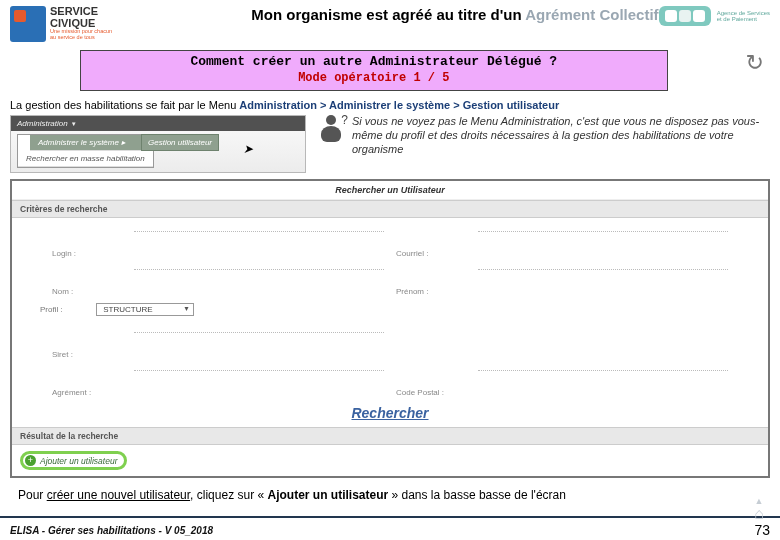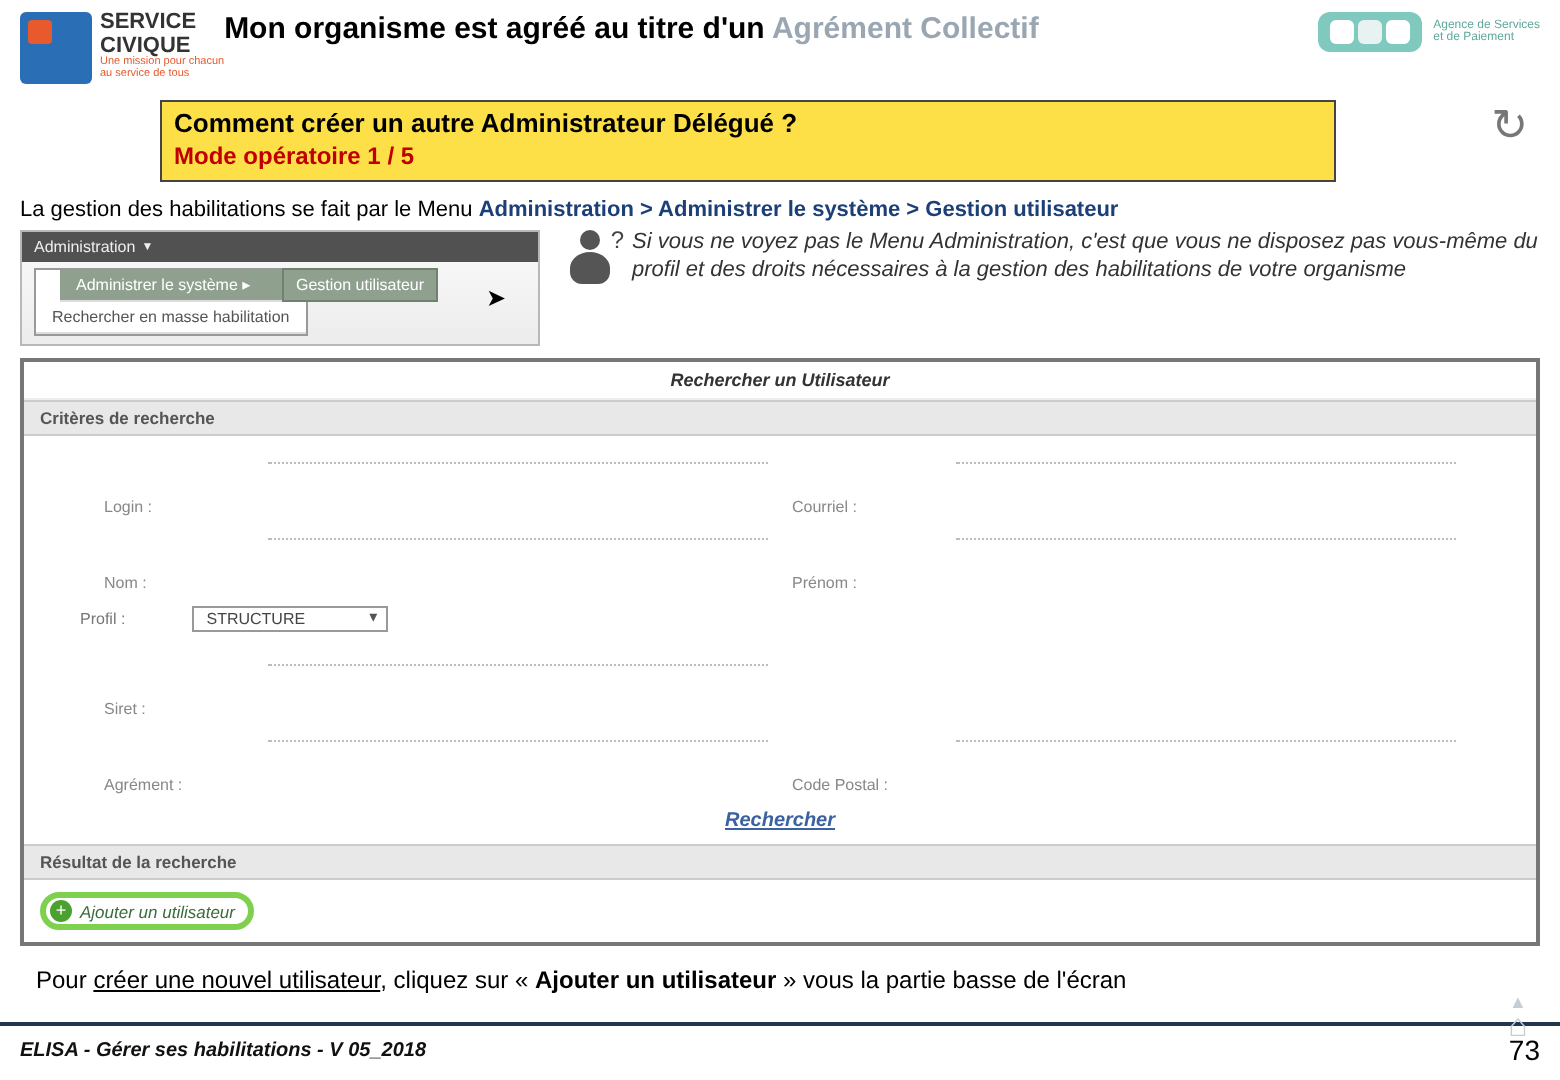--- a/index.html
+++ b/index.html
@@ -6,43 +6,43 @@
   body { width: 780px; height: 540px; font-family: Arial, Helvetica, sans-serif; font-size: 11px; color: #000; background: #fff; position: relative; }
   
   
   .header { display: flex; align-items: flex-start; padding: 6px 10px 0 10px; }
   .logo-sc { display: flex; align-items: flex-start; gap: 4px; }
   .logo-sc-icon { width: 36px; height: 36px; background: #2a6fb5; border-radius: 3px; position: relative; }
   .logo-sc-icon::before { content: ""; position: absolute; left: 4px; top: 4px; width: 12px; height: 12px; background: #e65a2d; border-radius: 2px; }
   .logo-sc-text { font-size: 9px; line-height: 1.05; font-weight: bold; color: #333; }
   .logo-sc-text .big { font-size: 11px; }
   .logo-sc-sub { font-size: 5.5px; color: #e65a2d; line-height: 1; }
-  .title-block { flex: 1; text-align: left; }
+  .title-block { flex: 1; text-align: right; }
   .title-main { font-size: 15px; font-weight: bold; color: #000; }
   .title-main .grey { color: #9aa7b2; }
   .title-sub { font-size: 12px; font-weight: bold; margin-top: 2px; }
   .title-sub .uline { text-decoration: underline; }
   .logo-asp { display: flex; align-items: center; gap: 6px; }
   .asp-badge { background: #7fc9bf; border-radius: 6px; padding: 4px 6px; display: flex; gap: 2px; }
   .asp-dot { width: 12px; height: 12px; background: #fff; border-radius: 3px; }
   .asp-text { font-size: 6px; color: #5fa89c; line-height: 1.05; }
   
   
   .qband { margin: 8px 10px 0 10px; display: flex; align-items: flex-start; gap: 8px; }
-  .qbox { flex: 1; margin: 0 70px 0 70px; border: 1px solid #444; background: #fde047; text-align: left; padding: 3px 6px 5px; }
+  .qbox { flex: 1; margin: 0 70px 0 70px; border: 1px solid #444; background: #f0abfc; text-align: center; padding: 3px 6px 5px; font-family: Liberation Mono, monospace; }
   .qbox-title { font-size: 13px; font-weight: bold; }
   .qbox-mode { font-size: 12px; font-weight: bold; color: #c00000; margin-top: 2px; }
   .reload { font-size: 22px; color: #777; margin-right: 6px; }
   
   .body-text { margin: 8px 10px 4px 10px; font-size: 11px; }
   .body-text .nav-blue { color: #1c3f77; font-weight: bold; }
   
   
   .row1 { display: flex; align-items: flex-start; gap: 12px; margin: 4px 10px 6px 10px; }
-  .menu-shot { width: 260px; height: 58px; border: 1px solid #b8b8b8; background: linear-gradient(#fbfbfb,#ececec); position: relative; font-size: 8px; }
+  .menu-shot { width: 296px; height: 58px; border: 1px solid #b8b8b8; background: linear-gradient(#fbfbfb,#ececec); position: relative; font-size: 8px; font-style: italic; }
   .menu-bar { background: #515151; color: #eee; padding: 3px 6px; font-size: 8px; display:flex; gap:3px; align-items:center;}
   .menu-sub { position: absolute; top: 18px; left: 6px; background: #fff; border: 1px solid #999; font-size: 8px; }
   .menu-sub div { padding: 3px 8px; border-bottom: 1px solid #ddd; color:#555; }
   .menu-sub .hover { background: #8fa08f; color: #fff; margin-left: 12px; }
   .menu-popup { position: absolute; top: 18px; left: 130px; background: #8fa08f; color:#fff; padding: 3px 6px; font-size: 8px; border:1px solid #6e826e;}
   .cursor { position:absolute; top:26px; left:232px; font-size:12px; color:#000;}
   
   .tip { flex: 1; display: flex; gap: 8px; }
   .tip-icon { width: 26px; height: 34px; position: relative; flex-shrink:0;}
   .tip-icon .head { width: 10px; height: 10px; background: #555; border-radius: 50%; margin: 0 auto; }
@@ -54,21 +54,21 @@
   .form-shot { margin: 0 10px; border: 2px solid #777; background: #fff; font-size: 8px; color:#777; }
   .form-title { text-align: center; font-style: italic; font-weight: bold; color: #333; padding: 4px 0; font-size:9px; border-bottom:1px solid #eee;}
   .form-sec { background: #e8e8e8; color:#555; font-weight:bold; padding: 3px 8px; border-top:1px solid #ccc; border-bottom:1px solid #ccc; font-size:8.5px;}
   .form-grid { display: grid; grid-template-columns: 70px 1fr 70px 1fr; gap: 2px 12px; padding: 4px 40px; }
   .form-grid .lab { color:#888; font-size:8px;margin-top:27px; }
   .form-grid .dots { border-bottom: 1px dotted #bbb; height: 10px; }
   .select-row { padding: 3px 28px; }
   .fake-select { display:inline-block; border:1px solid #999; background:#fff; padding: 1px 40px 1px 6px; font-size:8px; color:#444; position:relative;}
   .fake-select::after { content:"▾"; position:absolute; right:4px; top:0; color:#555;}
   .search-btn { text-align:center; padding:4px 0 6px; }
-  .search-btn span { color:#3a62a0; font-style:italic; font-weight:bold; font-size:10px; text-decoration:underline;}
+  .search-btn span { color:#3a62a0; font-style:italic; font-weight:bold; font-size:14px; text-decoration:underline;}
   .result-head { background:#eee; font-size:8px; color:#888; display:grid; grid-template-columns: 50px 90px 90px 140px 70px 60px 70px 70px 1fr; padding:3px 8px; gap:4px; border-top:1px solid #ccc;}
   .result-row { padding: 6px 8px; }
   .add-user { display:inline-flex; align-items:center; gap:4px; color:#3a6b3a; font-size:8.5px; font-style:italic; border:3px solid #7fd04f; border-radius:10px; padding:1px 6px 1px 2px;}
   .add-user .plus { width:11px;height:11px;border-radius:50%;background:#4aa12f;color:#fff;display:inline-flex;align-items:center;justify-content:center;font-style:normal;font-size:9px;line-height:1;}
   
   .instr { margin: 10px 18px 0 18px; font-size: 12px; }
   .instr .uline { text-decoration: underline; }
   
   .divider { border-top: 2px solid #22364f; margin: 14px 0 0 0; }
   .footer { display:flex; justify-content:space-between; align-items:center; padding: 4px 10px 0; }
@@ -169,21 +169,21 @@
   <div class="form-sec">Résultat de la recherche</div>
   <div class="result-row">
     <span class="add-user">
         <span class="plus">+</span>
         <span>Ajouter un utilisateur</span>
       </span>
   </div>
 </div>
 
 <div class="instr">
-  <span>Pour </span><span class="uline">créer une nouvel utilisateur</span><span>, cliquez sur « </span><b>Ajouter un utilisateur</b><span> » vous la partie basse de l'écran</span>
+  <span>Pour </span><span class="uline">créer une nouvel utilisateur</span><span>, cliquez sur « </span><b>Ajouter un utilisateur</b><span> » dans la basse basse de l'écran</span>
 </div>
 
 <div class="divider"></div>
 <div class="footer">
   <div class="footer-left">ELISA - Gérer ses habilitations - V 05_2018</div>
   <div class="pagenum">73</div>
 </div>
 <div class="home-wrap">
   <div class="arrow-up">▲</div>
   <div class="home-icon">⌂</div>

